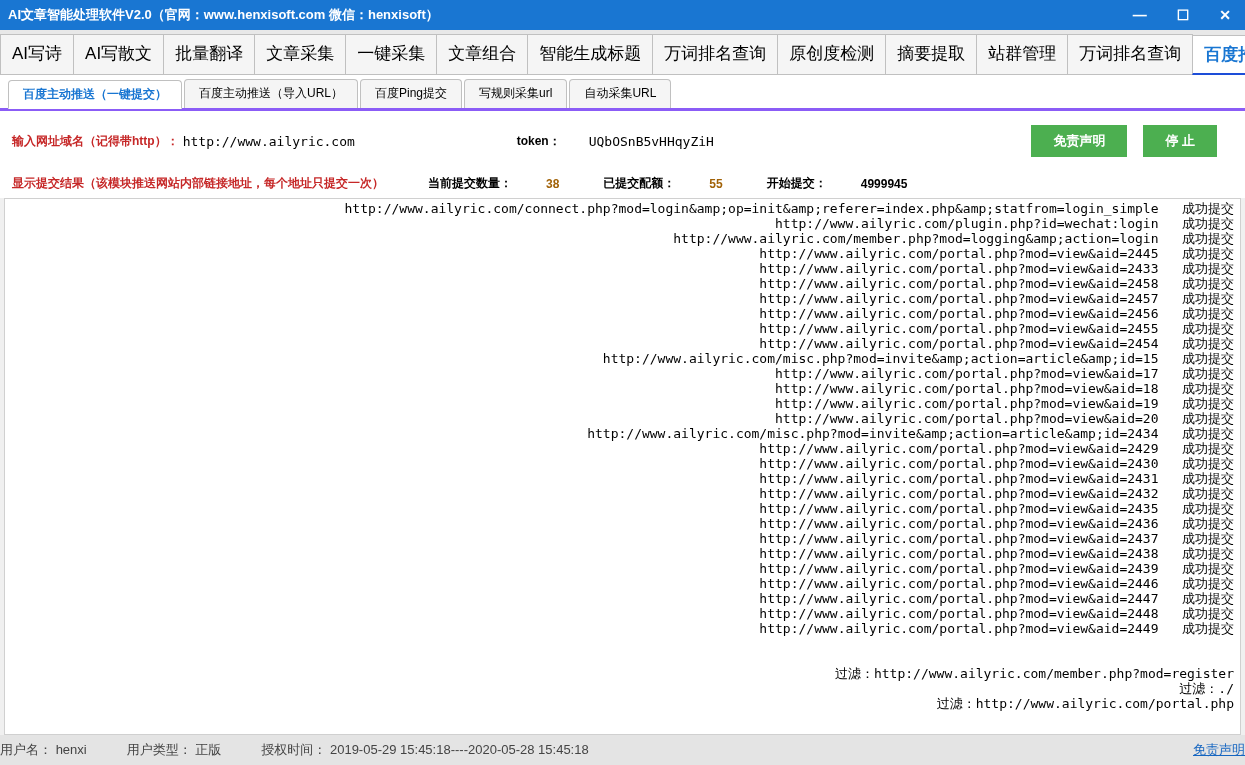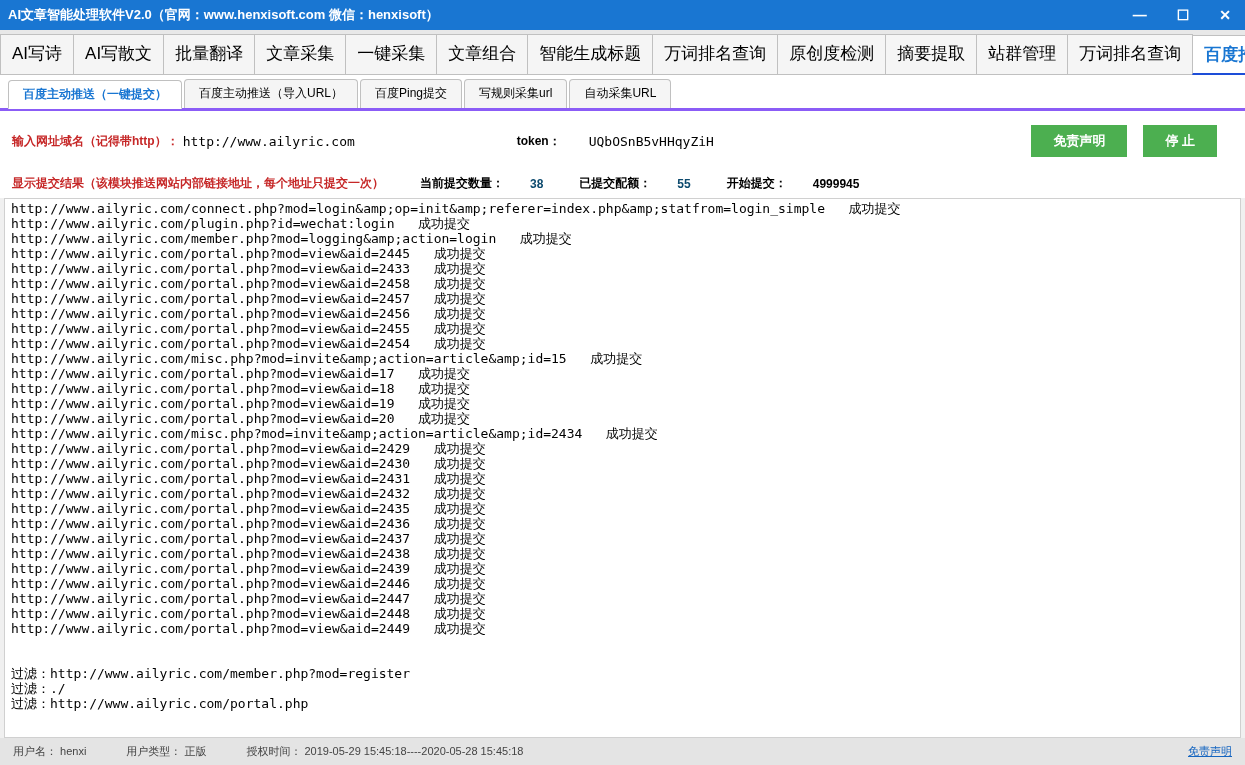--- a/index.html
+++ b/index.html
@@ -14,27 +14,27 @@
 .sub-tabs { display: flex; background: #fff; border-bottom: 3px solid #8b5cf6; padding: 4px 8px 0 8px; }
 .sub-tab { padding: 5px 14px; border: 1px solid #c0c0c0; border-bottom: none; background: #f5f5f5; margin-right: 2px; cursor: pointer; border-radius: 4px 4px 0 0; }
 .sub-tab.active { background: #fff; color: #1976d2; font-weight: bold; border-bottom: 1px solid #fff; position: relative; top: 1px; }
 .input-row { display: flex; align-items: center; padding: 14px 12px; gap: 4px; background: #fff; }
 .lbl-red { color: #c62828; font-weight: bold; }
 .url-input { font-family: monospace; font-size: 13px; border: none; outline: none; min-width: 220px; }
 .token-lbl { font-weight: bold; margin-left: 110px; }
 .token-val { font-family: monospace; font-size: 13px; margin-left: 24px; }
 .spacer { flex: 1; }
 .btn { background: #4caf50; color: #fff; border: none; padding: 7px 22px; cursor: pointer; font-size: 13px; font-weight: bold; }
-.status-row { display: flex; align-items: center; padding: 4px 12px 6px 12px; gap: 6px; background: #fff; font-weight: bold; }
+.status-row { display: flex; align-items: center; padding: 4px 12px 6px 12px; gap: 14px; background: #fff; font-weight: bold; }
 .status-row .desc { color: #c62828; }
 .status-row .label-black { color: #000; margin-left: 30px; }
-.status-row .num-gray { color: #0c4a6e; margin-left: 20px; }
-.log-wrap { flex: 1; background: #fff; margin: 0 4px; border: 1px solid #d0d0d0; position: relative; overflow: hidden; }
+.status-row .num-gray { color: #a16207; margin-left: 20px; }
+.log-wrap { flex: 1; background: #fff; margin: 0 4px; border: 1px solid #d0d0d0; position: relative; overflow: hidden; text-align: right; }
 .log-area { position: absolute; inset: 0; overflow-y: scroll; padding: 2px 6px; font-family: SimSun, monospace; font-size: 13px; line-height: 15px; white-space: pre; }
-.footer { background: #e4e4e4; padding: 6px 13px; display: flex; align-items: center; font-size: 11px; color: #444; }
+.footer { background: #e4e4e4; padding: 6px 0; display: flex; align-items: center; font-size: 13px; color: #444; }
 .footer .f-item { margin-right: 40px; }
 .footer .link { color: #1565c0; text-decoration: underline; cursor: pointer; }
 ::-webkit-scrollbar { width: 16px; }
 ::-webkit-scrollbar-track { background: #f0f0f0; }
 ::-webkit-scrollbar-thumb { background: #c0c0c0; border: 1px solid #a0a0a0; }
 </style>
 </head>
 <body>
 
 <div class="titlebar">

